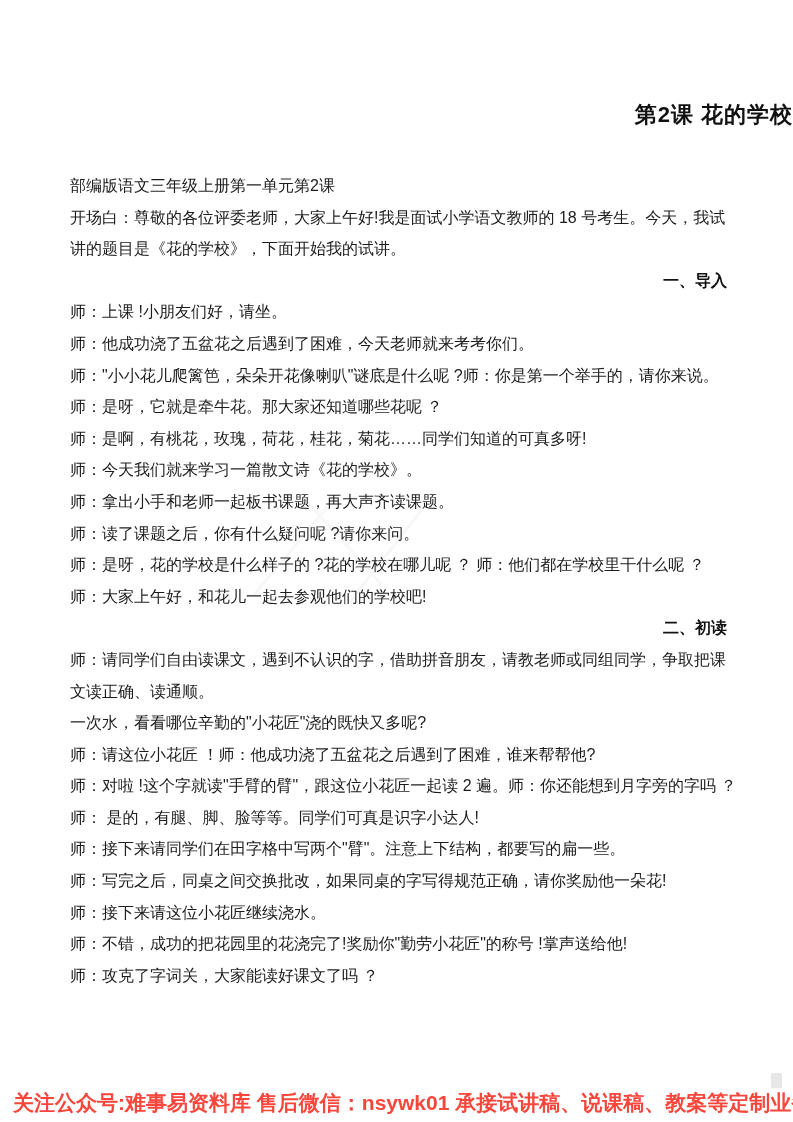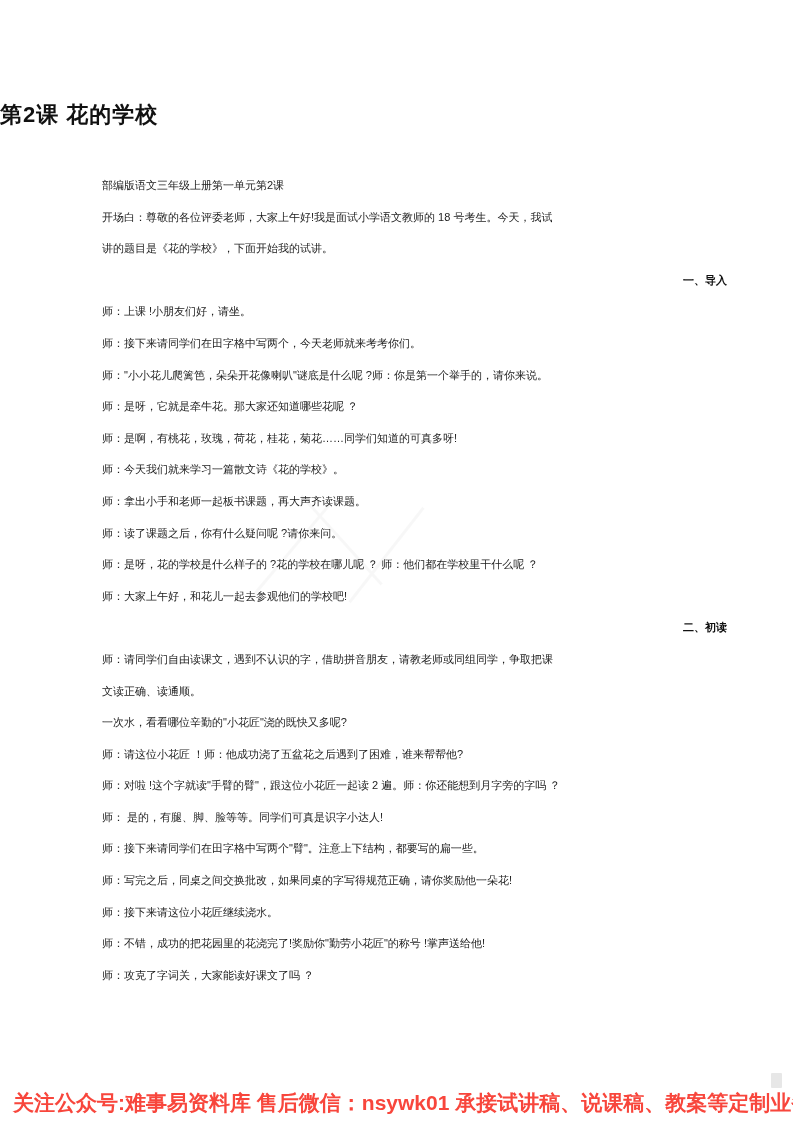--- a/index.html
+++ b/index.html
@@ -14,39 +14,38 @@
     height: 1122px;
     background: #ffffff;
     overflow: hidden;
     margin: 0 auto;
   }
   .doc-title {
     position: absolute;
     top: 100px;
     left: 0;
     right: 0;
-    text-align: left;
+    text-align: right;
     font-size: 22px;
     font-weight: bold;
     letter-spacing: 1px;
     color: #111111;
   }
   .doc-body {
     position: absolute;
     top: 170px;
     left: 70px;
     width: 657px;
   }
   .doc-line {
     height: 31.6px;
     line-height: 31.6px;
-    font-size: 11px;
+    font-size: 16px;
     white-space: nowrap;
     color: #1c1c1c;
-    margin-left: 32px;
   }
   .doc-line.heading {
     font-weight: bold;
     color: #111111;
     text-align: right;
   }
   .watermark {
     position: absolute;
     top: 480px;
     left: 250px;
@@ -93,21 +92,21 @@
 <div class="page">
 
   <div class="doc-title">第2课 花的学校</div>
 
   <div class="doc-body">
     <div class="doc-line">部编版语文三年级上册第一单元第2课</div>
     <div class="doc-line">开场白：尊敬的各位评委老师，大家上午好!我是面试小学语文教师的 18 号考生。今天，我试</div>
     <div class="doc-line">讲的题目是《花的学校》，下面开始我的试讲。</div>
     <div class="doc-line heading">一、导入</div>
     <div class="doc-line">师：上课 !小朋友们好，请坐。</div>
-    <div class="doc-line">师：接下来请同学们在田字格中写两个，今天老师就来考考你们。</div>
+    <div class="doc-line">师：他成功浇了五盆花之后遇到了困难，今天老师就来考考你们。</div>
     <div class="doc-line">师："小小花儿爬篱笆，朵朵开花像喇叭"谜底是什么呢 ?师：你是第一个举手的，请你来说。</div>
     <div class="doc-line">师：是呀，它就是牵牛花。那大家还知道哪些花呢 ？</div>
     <div class="doc-line">师：是啊，有桃花，玫瑰，荷花，桂花，菊花……同学们知道的可真多呀!</div>
     <div class="doc-line">师：今天我们就来学习一篇散文诗《花的学校》。</div>
     <div class="doc-line">师：拿出小手和老师一起板书课题，再大声齐读课题。</div>
     <div class="doc-line">师：读了课题之后，你有什么疑问呢 ?请你来问。</div>
     <div class="doc-line">师：是呀，花的学校是什么样子的 ?花的学校在哪儿呢 ？ 师：他们都在学校里干什么呢 ？</div>
     <div class="doc-line">师：大家上午好，和花儿一起去参观他们的学校吧!</div>
     <div class="doc-line heading">二、初读</div>
     <div class="doc-line">师：请同学们自由读课文，遇到不认识的字，借助拼音朋友，请教老师或同组同学，争取把课</div>

